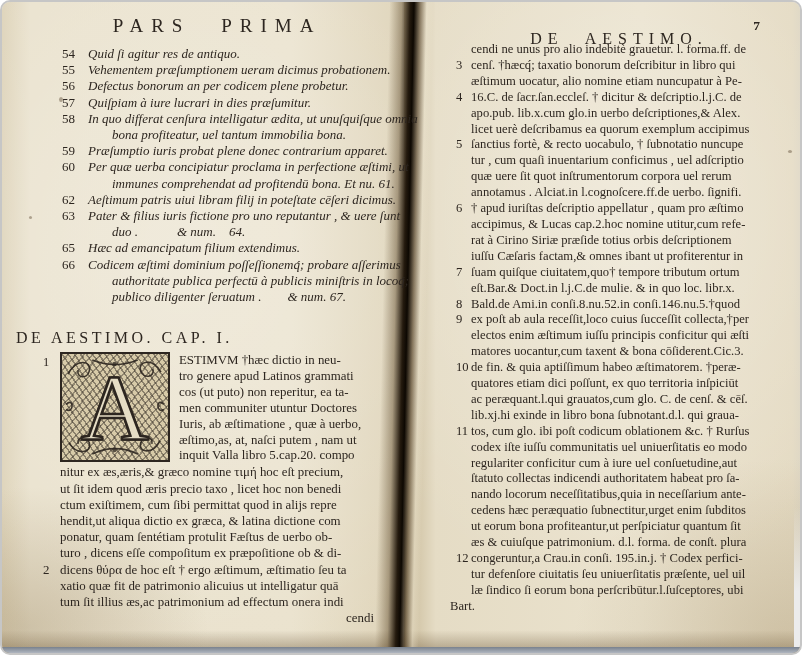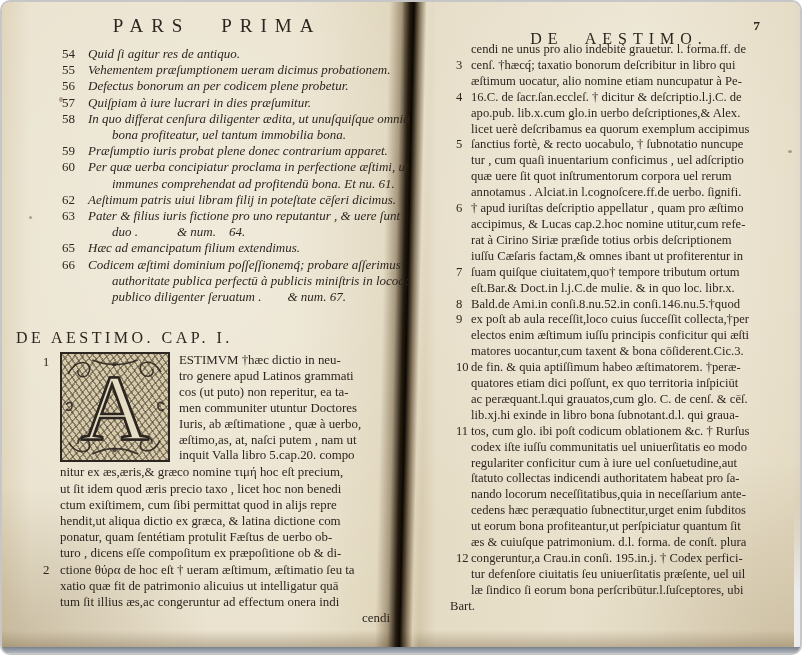--- a/index.html
+++ b/index.html
@@ -64,21 +64,21 @@
       #d7caa8; }
   .initial-block svg { position:absolute; inset:0; }
   .initial-letter { position:absolute; inset:0; display:flex; align-items:center; justify-content:center;
     font-size:94px; line-height:1; color:#e6ddc5;
     -webkit-text-stroke:2.5px #2d2620;
     text-shadow:1px 1px 0 #2d2620, -1px -1px 0 #2d2620, 1px -1px 0 #2d2620, -1px 1px 0 #2d2620; }
   .dc-lines { padding-top:1px; }
   .dl { line-height:15.9px; white-space:nowrap; }
   .bl { position:relative; line-height:16.2px; white-space:nowrap; }
   .ln { position:absolute; left:-17px; }
-  .lp-catch { line-height:16.2px; text-align:right; padding-right:14px; }
+  .lp-catch { line-height:16.2px; text-align:right; padding-right:30px; }
 
   
   .rp-header { position:absolute; top:28px; left:402px; right:0; text-align:center;
     font-size:16px; letter-spacing:6px; word-spacing:12px; text-indent:10px; white-space:nowrap;margin-left:24px; }
   .rp-pagenum { position:absolute; top:16px; right:40px; font-size:13.5px; font-weight:bold; }
   .rp-lines { position:absolute; top:40px; left:448px; width:356px; font-size:12.6px; }
   .rl { display:flex; line-height:15.9px; }
   .rn { flex:none; width:21px; padding-left:6px; box-sizing:border-box; }
   .rt { flex:none; white-space:nowrap; }
   .rp-catch { line-height:15.9px; text-align:left; padding-right:38px; }
@@ -92,21 +92,21 @@
   <div class="page-right"></div>
   <div class="gutter"></div>
 
   <div class="lp-header">PARS PRIMA</div>
 
   <div class="lp-index">
     <div class="ix"><span class="inum">54</span><span>Quid ſi agitur res de antiquo.</span></div>
     <div class="ix"><span class="inum">55</span><span>Vehementem præſumptionem ueram dicimus probationem.</span></div>
     <div class="ix"><span class="inum">56</span><span>Defectus bonorum an per codicem plene probetur.</span></div>
     <div class="ix"><span class="inum">57</span><span>Quiſpiam à iure lucrari in dies præſumitur.</span></div>
-    <div class="ix"><span class="inum">58</span><span>In quo differat cenſura diligenter ædita, ut unuſquiſque omnia bona profiteatur, uel tantum immobilia bona.</span></div>
+    <div class="ix"><span class="inum">58</span><span>In quo differat cenſura intelligatur ædita, ut unuſquiſque omnia bona profiteatur, uel tantum immobilia bona.</span></div>
     <div class="ix"><span class="inum">59</span><span>Præſumptio iuris probat plene donec contrarium apparet.</span></div>
     <div class="ix"><span class="inum">60</span><span>Per quæ uerba concipiatur proclama in perfectione æſtimi, ut immunes comprehendat ad profitendū bona. Et nu. 61.</span></div>
     <div class="ix"><span class="inum">62</span><span>Aeſtimum patris uiui libram filij in poteſtate cēſeri dicimus.</span></div>
     <div class="ix"><span class="inum">63</span><span>Pater &amp; filius iuris fictione pro uno reputantur , &amp; uere ſunt duo .&nbsp;&nbsp;&nbsp;&nbsp;&nbsp;&nbsp;&nbsp;&nbsp;&nbsp;&nbsp;&nbsp;&nbsp;&amp; num.&nbsp;&nbsp;&nbsp;&nbsp;64.</span></div>
     <div class="ix"><span class="inum">65</span><span>Hæc ad emancipatum filium extendimus.</span></div>
     <div class="ix"><span class="inum">66</span><span>Codicem æſtimi dominium poſſeſſionemq́; probare aſſerimus authoritate publica perfectū à publicis miniſtris in locoq́; publico diligenter ſeruatum .&nbsp;&nbsp;&nbsp;&nbsp;&nbsp;&nbsp;&nbsp;&nbsp;&amp; num. 67.</span></div>
   </div>
 
   <div class="lp-chapter">DE AESTIMO. CAP. I.</div>
 
@@ -141,23 +141,23 @@
         <div class="dl">æſtimo,as, at, naſci putem , nam ut</div>
         <div class="dl">inquit Valla libro 5.cap.20. compo</div>
       </div>
     </div>
     <div class="bl"><span class="ln"></span><span>nitur ex æs,æris,&amp; græco nomine τιμή hoc eſt precium,</span></div>
     <div class="bl"><span class="ln"></span><span>ut ſit idem quod æris precio taxo , licet hoc non benedi</span></div>
     <div class="bl"><span class="ln"></span><span>ctum exiſtimem, cum ſibi permittat quod in alijs repre</span></div>
     <div class="bl"><span class="ln"></span><span>hendit,ut aliqua dictio ex græca, &amp; latina dictione com</span></div>
     <div class="bl"><span class="ln"></span><span>ponatur, quam ſentétiam protulit Fæſtus de uerbo ob-</span></div>
     <div class="bl"><span class="ln"></span><span>turo , dicens eſſe compoſitum ex præpoſitione ob &amp; di-</span></div>
-    <div class="bl"><span class="ln">2</span><span>ctione θύρα de hoc eſt † ueram æſtimum, æſtimatio ſeu ta</span></div>
+    <div class="bl"><span class="ln">2</span><span>dicens θύρα de hoc eſt † ergo æſtimum, æſtimatio ſeu ta</span></div>
     <div class="bl"><span class="ln"></span><span>xatio quæ fit de patrimonio alicuius ut intelligatur quā</span></div>
-    <div class="bl"><span class="ln"></span><span>tum ſit illius æs,ac congeruntur ad effectum onera indi</span></div>
+    <div class="bl"><span class="ln"></span><span>tum ſit illius æs,ac patrimonium ad effectum onera indi</span></div>
     <div class="lp-catch">cendi</div>
   </div>
 
   <div class="rp-header">DE AESTIMO.</div>
   <div class="rp-pagenum">7</div>
 
   <div class="rp-lines">
     <div class="rl">
         <span class="rn"></span>
         <span class="rt">cendi ne unus pro alio indebitè grauetur. l. forma.ff. de</span>

